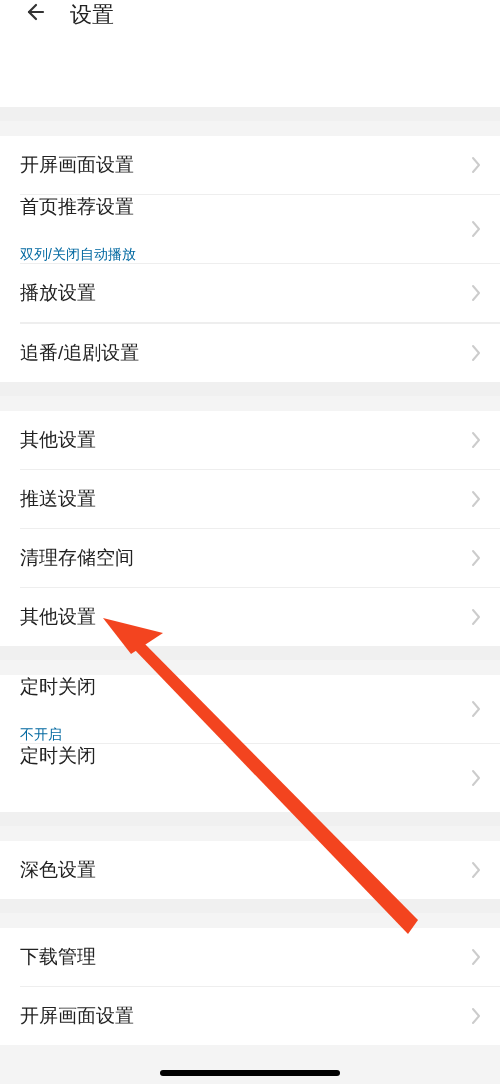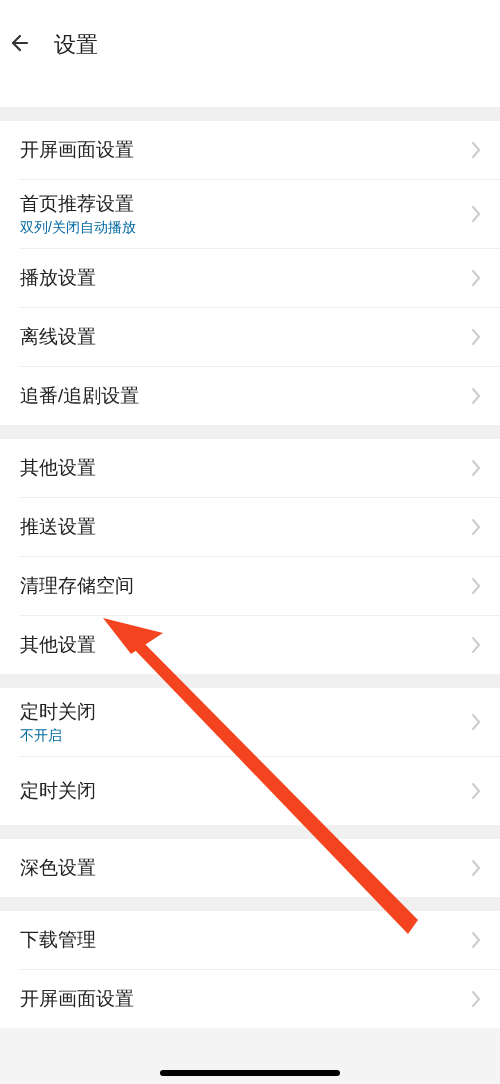--- a/index.html
+++ b/index.html
@@ -12,63 +12,64 @@
       height: 1084px;
       background: #f4f4f4;
       font-family: -apple-system, "Helvetica Neue", Arial, sans-serif;
       overflow: hidden;
       position: relative;
     }
     .header {
       height: 107px;
       background: #ffffff;
       display: flex;
-      align-items: center;
+      align-items: flex-start;
       padding-bottom: 18px;
-      padding-left: 4px;
+      padding-left: 20px;
     }
     .back-arrow {
       width: 28px;
       height: 28px;
       display: flex;
       align-items: center;
       justify-content: center;
       margin-right: 22px;
     }
     .back-arrow svg {
       width: 24px;
       height: 24px;
     }
     .header-title {
       font-size: 22px;
       color: #222222;
       font-weight: 400;
     }
     .section {
       background: #ffffff;
+      margin-top: 15px;
     }
     .gap {
       height: 14px;
       background: #f0f0f0;
     }
     .row {
       display: flex;
       align-items: center;
       padding: 0 20px;
       background: #ffffff;
       position: relative;
     }
     .row-simple {
       height: 58px;
     }
     .row-with-sub {
       height: 68px;
       flex-direction: column;
       align-items: flex-start;
-      justify-content: center;
+      justify-content: space-between;
       padding-right: 50px;
     }
     .row-title {
       font-size: 19px;
       color: #222222;
       line-height: 1.3;
     }
     .row-subtitle {
       font-size: 14px;
       color: #0369a1;
@@ -147,28 +148,20 @@
   <div class="divider"></div>
   <div class="row row-simple">
     <div class="row-title">播放设置</div>
     <div class="chevron">
       <svg viewBox="0 0 12 18" fill="none" stroke="#cccccc" stroke-width="2" stroke-linecap="round" stroke-linejoin="round">
           <polyline points="3,2 9,9 3,16"></polyline>
         </svg>
     </div>
   </div>
   <div class="divider"></div>
-  <div class="row row-simple">
-    <div class="row-title">离线设置</div>
-    <div class="chevron">
-      <svg viewBox="0 0 12 18" fill="none" stroke="#cccccc" stroke-width="2" stroke-linecap="round" stroke-linejoin="round">
-          <polyline points="3,2 9,9 3,16"></polyline>
-        </svg>
-    </div>
-  </div>
   <div class="divider"></div>
   <div class="row row-simple">
     <div class="row-title">追番/追剧设置</div>
     <div class="chevron">
       <svg viewBox="0 0 12 18" fill="none" stroke="#cccccc" stroke-width="2" stroke-linecap="round" stroke-linejoin="round">
           <polyline points="3,2 9,9 3,16"></polyline>
         </svg>
     </div>
   </div>
 </div>

